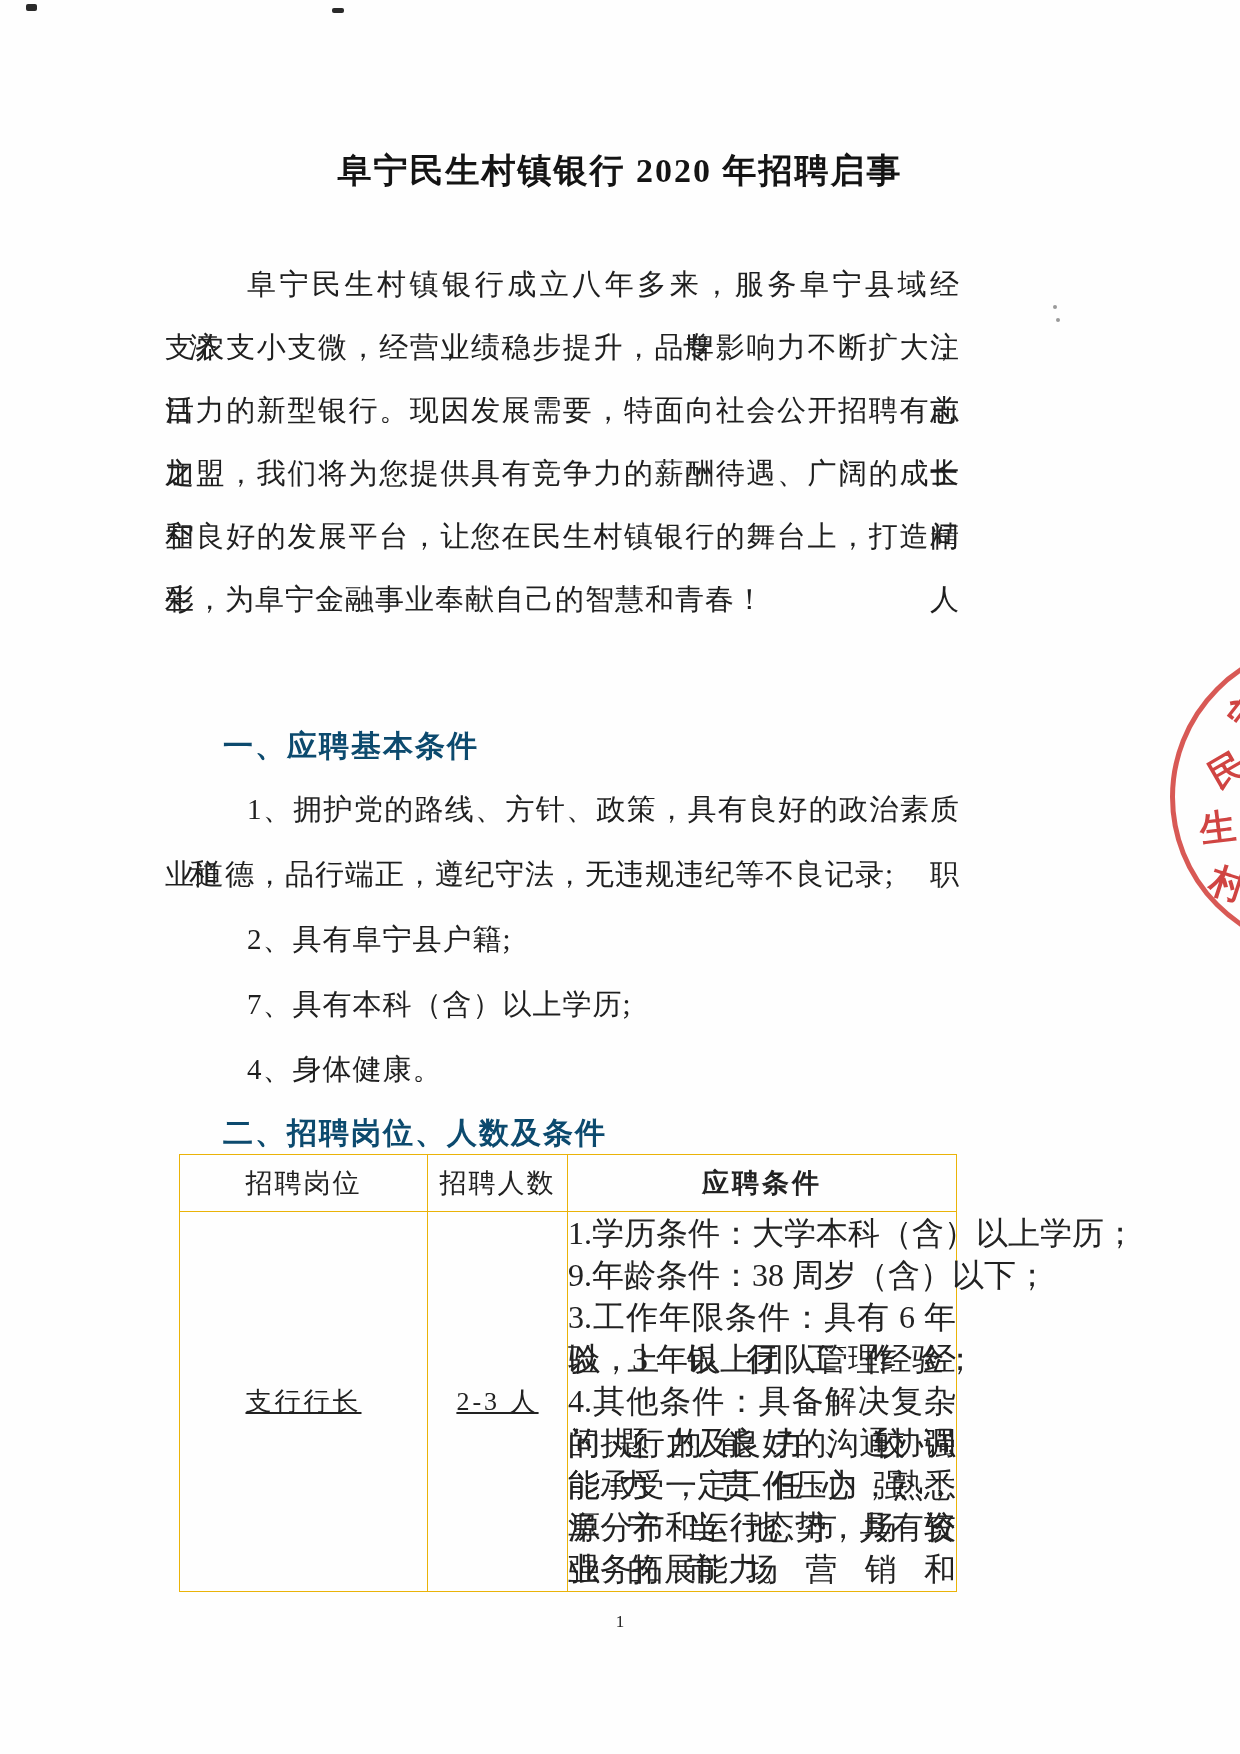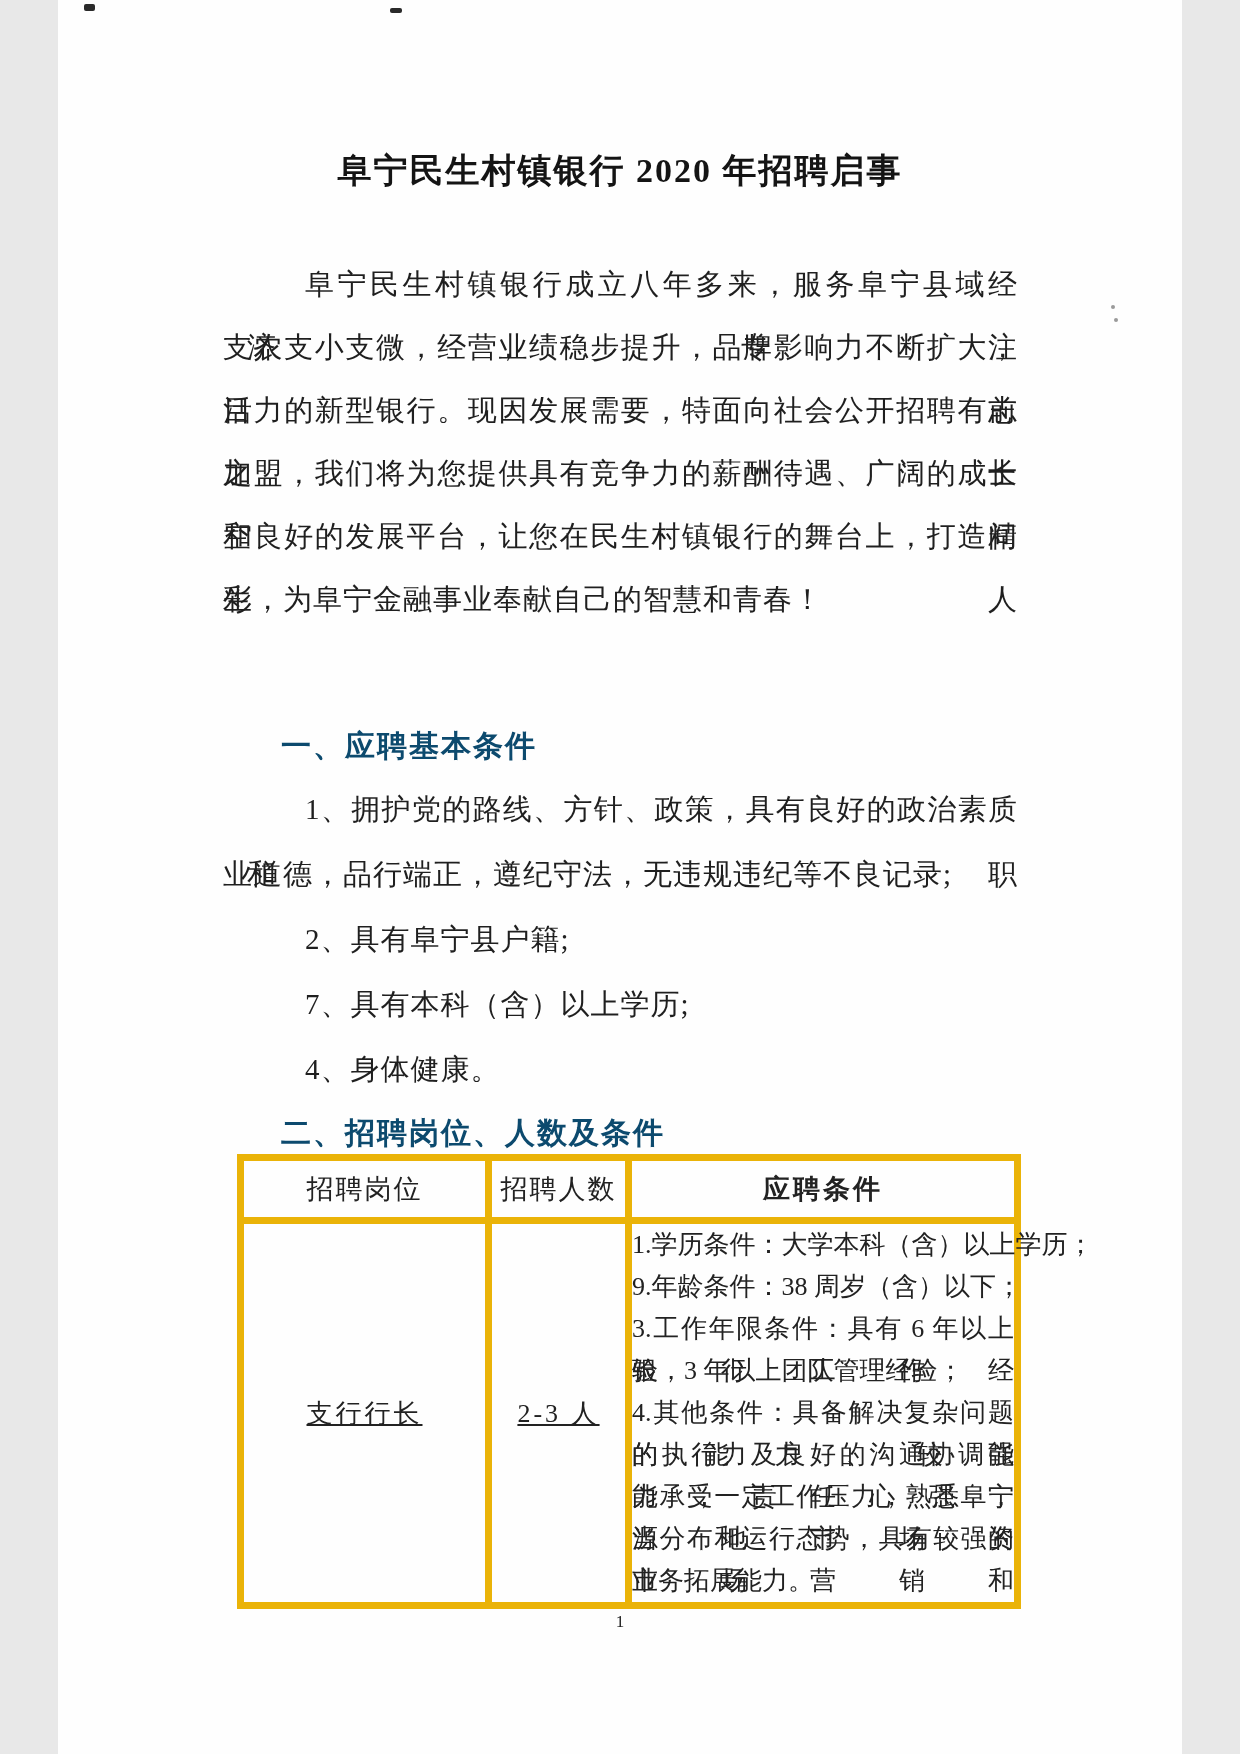--- a/index.html
+++ b/index.html
@@ -1,18 +1,18 @@
 <!DOCTYPE html>
 <html><head>
 <meta charset="utf-8">
 <style>
   html,body{margin:0;padding:0;background:#e8e8e8;}
   .page{
     position:relative;
-    width:1124px;height:1754px;
+    width:1240px;height:1754px;
     margin:0 auto;
     background:#fefefe;
     overflow:hidden;
     font-family:"Liberation Serif","DejaVu Serif",serif;
     color:#1f1f1f;
   }
   .title{
     position:absolute;top:148px;left:0;width:100%;
     margin:0;text-align:center;
     font-size:34px;font-weight:700;letter-spacing:2px;
@@ -34,29 +34,29 @@
     line-height:65px;height:65px;
     padding-left:58px;box-sizing:border-box;
     font-family:"Liberation Sans","DejaVu Sans",sans-serif;
     font-size:30px;font-weight:700;letter-spacing:2px;color:#0c4a6e;
   }
   table.recruit{
     position:absolute;left:179px;top:1154px;width:777px;
     border-collapse:collapse;table-layout:fixed;
     font-size:26px;color:#222;
   }
-  table.recruit th,table.recruit td{border:7px solid #eab308;padding:0;}
+  table.recruit th,table.recruit td{border:1px solid #eab308;padding:0;}
   table.recruit thead th{
     height:56px;font-weight:400;letter-spacing:2px;text-align:center;font-size:27px;
   }
   table.recruit thead th.bold{font-weight:700;letter-spacing:3px;}
   td.center-cell{text-align:center;vertical-align:middle;letter-spacing:3px;text-decoration:underline;}
   td.cond-cell{vertical-align:top;padding:1px 8px 0 11px;}
   .cond-line{
-    line-height:42px;height:42px;font-size:26px;
+    line-height:42px;height:42px;font-size:32px;
     text-align:justify;text-justify:inter-character;white-space:nowrap;
   }
   .cond-line.fill{text-align-last:justify;white-space:normal;}
   .pageno{
     position:absolute;top:1612px;left:0;width:100%;
     text-align:center;font-size:17px;color:#222;
   }
   
   .stamp{
     position:absolute;left:1130px;top:630px;width:110px;height:330px;

